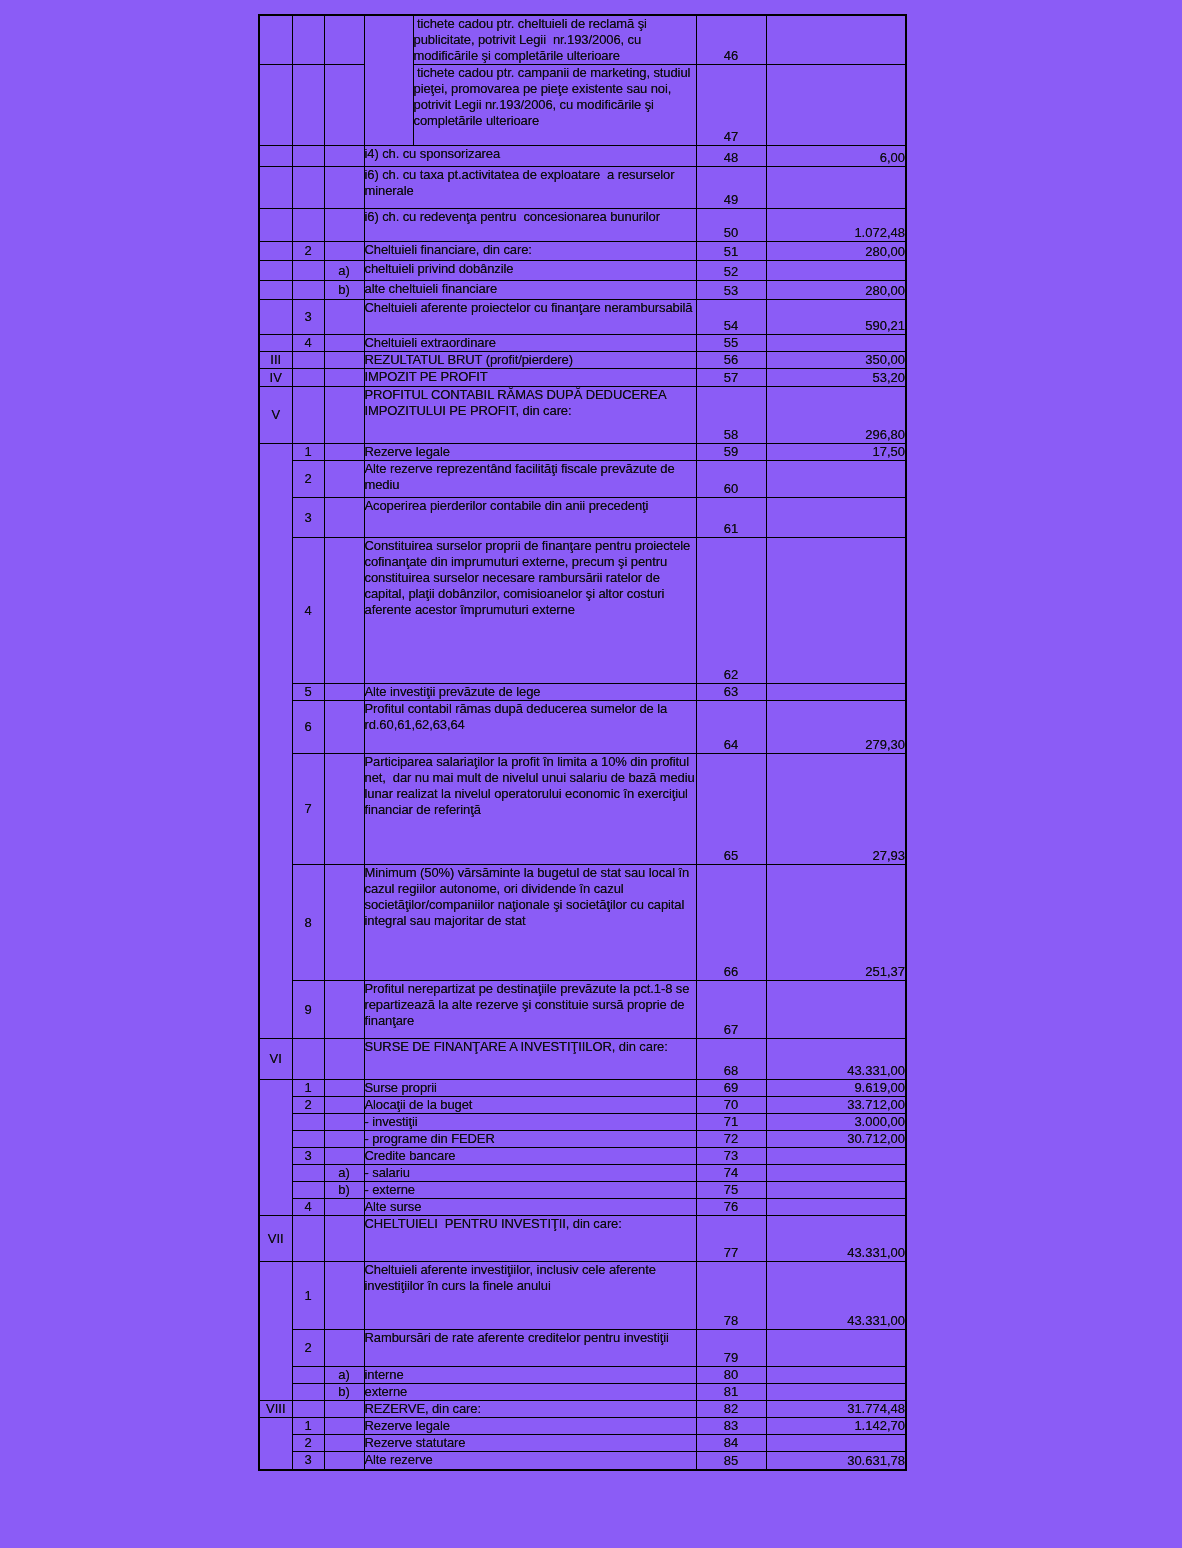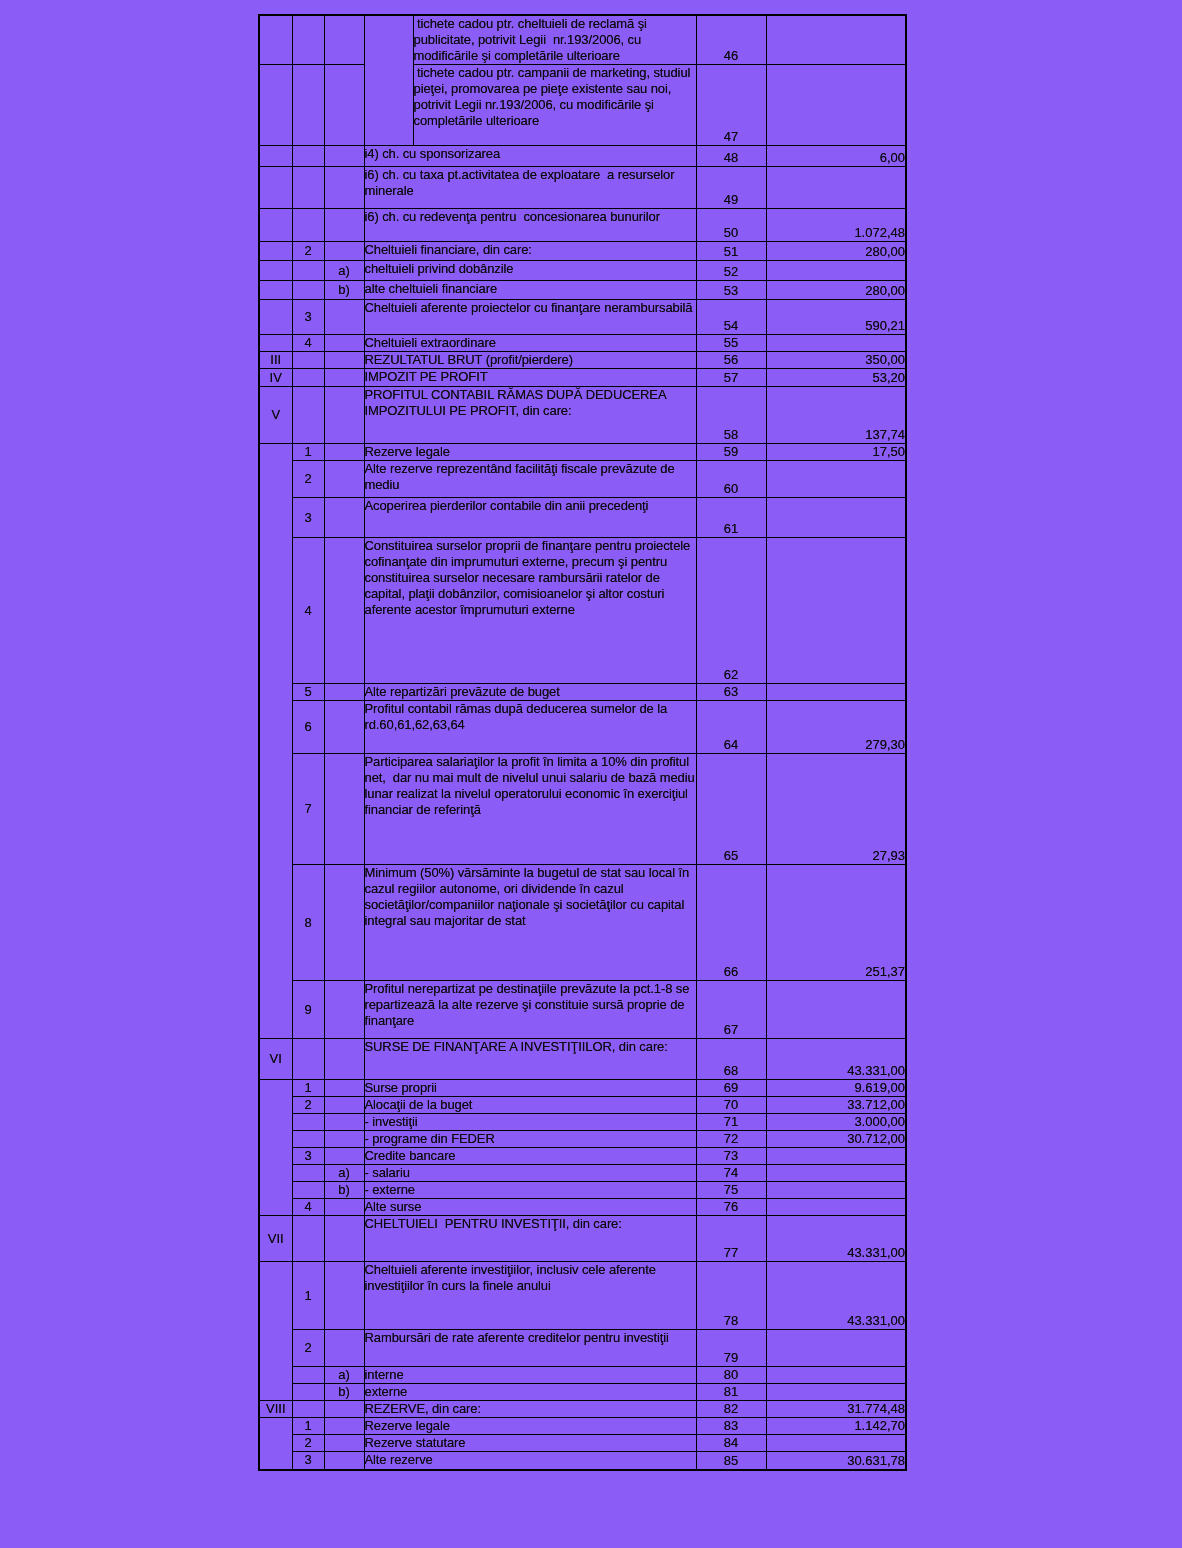--- a/index.html
+++ b/index.html
@@ -168,21 +168,21 @@
           <td class="desc" colspan="2">IMPOZIT PE PROFIT</td>
           <td class="no">57</td>
           <td class="val">53,20</td>
         </tr>
         <tr style="height: 57px;">
           <td class="c1">V</td>
           <td class="c2"></td>
           <td class="c3"></td>
           <td class="desc" colspan="2">PROFITUL CONTABIL RĂMAS DUPĂ DEDUCEREA IMPOZITULUI PE PROFIT, din care:</td>
           <td class="no">58</td>
-          <td class="val">137,74</td>
+          <td class="val">296,80</td>
         </tr>
         <tr style="height: 17px;">
           <td class="c1" rowspan="9"></td>
           <td class="c2">1</td>
           <td class="c3"></td>
           <td class="desc" colspan="2">Rezerve legale</td>
           <td class="no">59</td>
           <td class="val">17,50</td>
         </tr>
         <tr style="height: 37px;">
@@ -202,21 +202,21 @@
         <tr style="height: 146px;">
           <td class="c2">4</td>
           <td class="c3"></td>
           <td class="desc" colspan="2">Constituirea surselor proprii de finanţare pentru proiectele cofinanţate din imprumuturi externe, precum şi pentru constituirea surselor necesare rambursării ratelor de capital, plaţii dobânzilor, comisioanelor şi altor costuri aferente acestor împrumuturi externe</td>
           <td class="no">62</td>
           <td class="val"></td>
         </tr>
         <tr style="height: 15px;">
           <td class="c2">5</td>
           <td class="c3"></td>
-          <td class="desc" colspan="2">Alte repartizări prevăzute de buget</td>
+          <td class="desc" colspan="2">Alte investiţii prevăzute de lege</td>
           <td class="no">63</td>
           <td class="val"></td>
         </tr>
         <tr style="height: 53px;">
           <td class="c2">6</td>
           <td class="c3"></td>
           <td class="desc" colspan="2">Profitul contabil rămas după deducerea sumelor de la rd.60,61,62,63,64</td>
           <td class="no">64</td>
           <td class="val">279,30</td>
         </tr>

